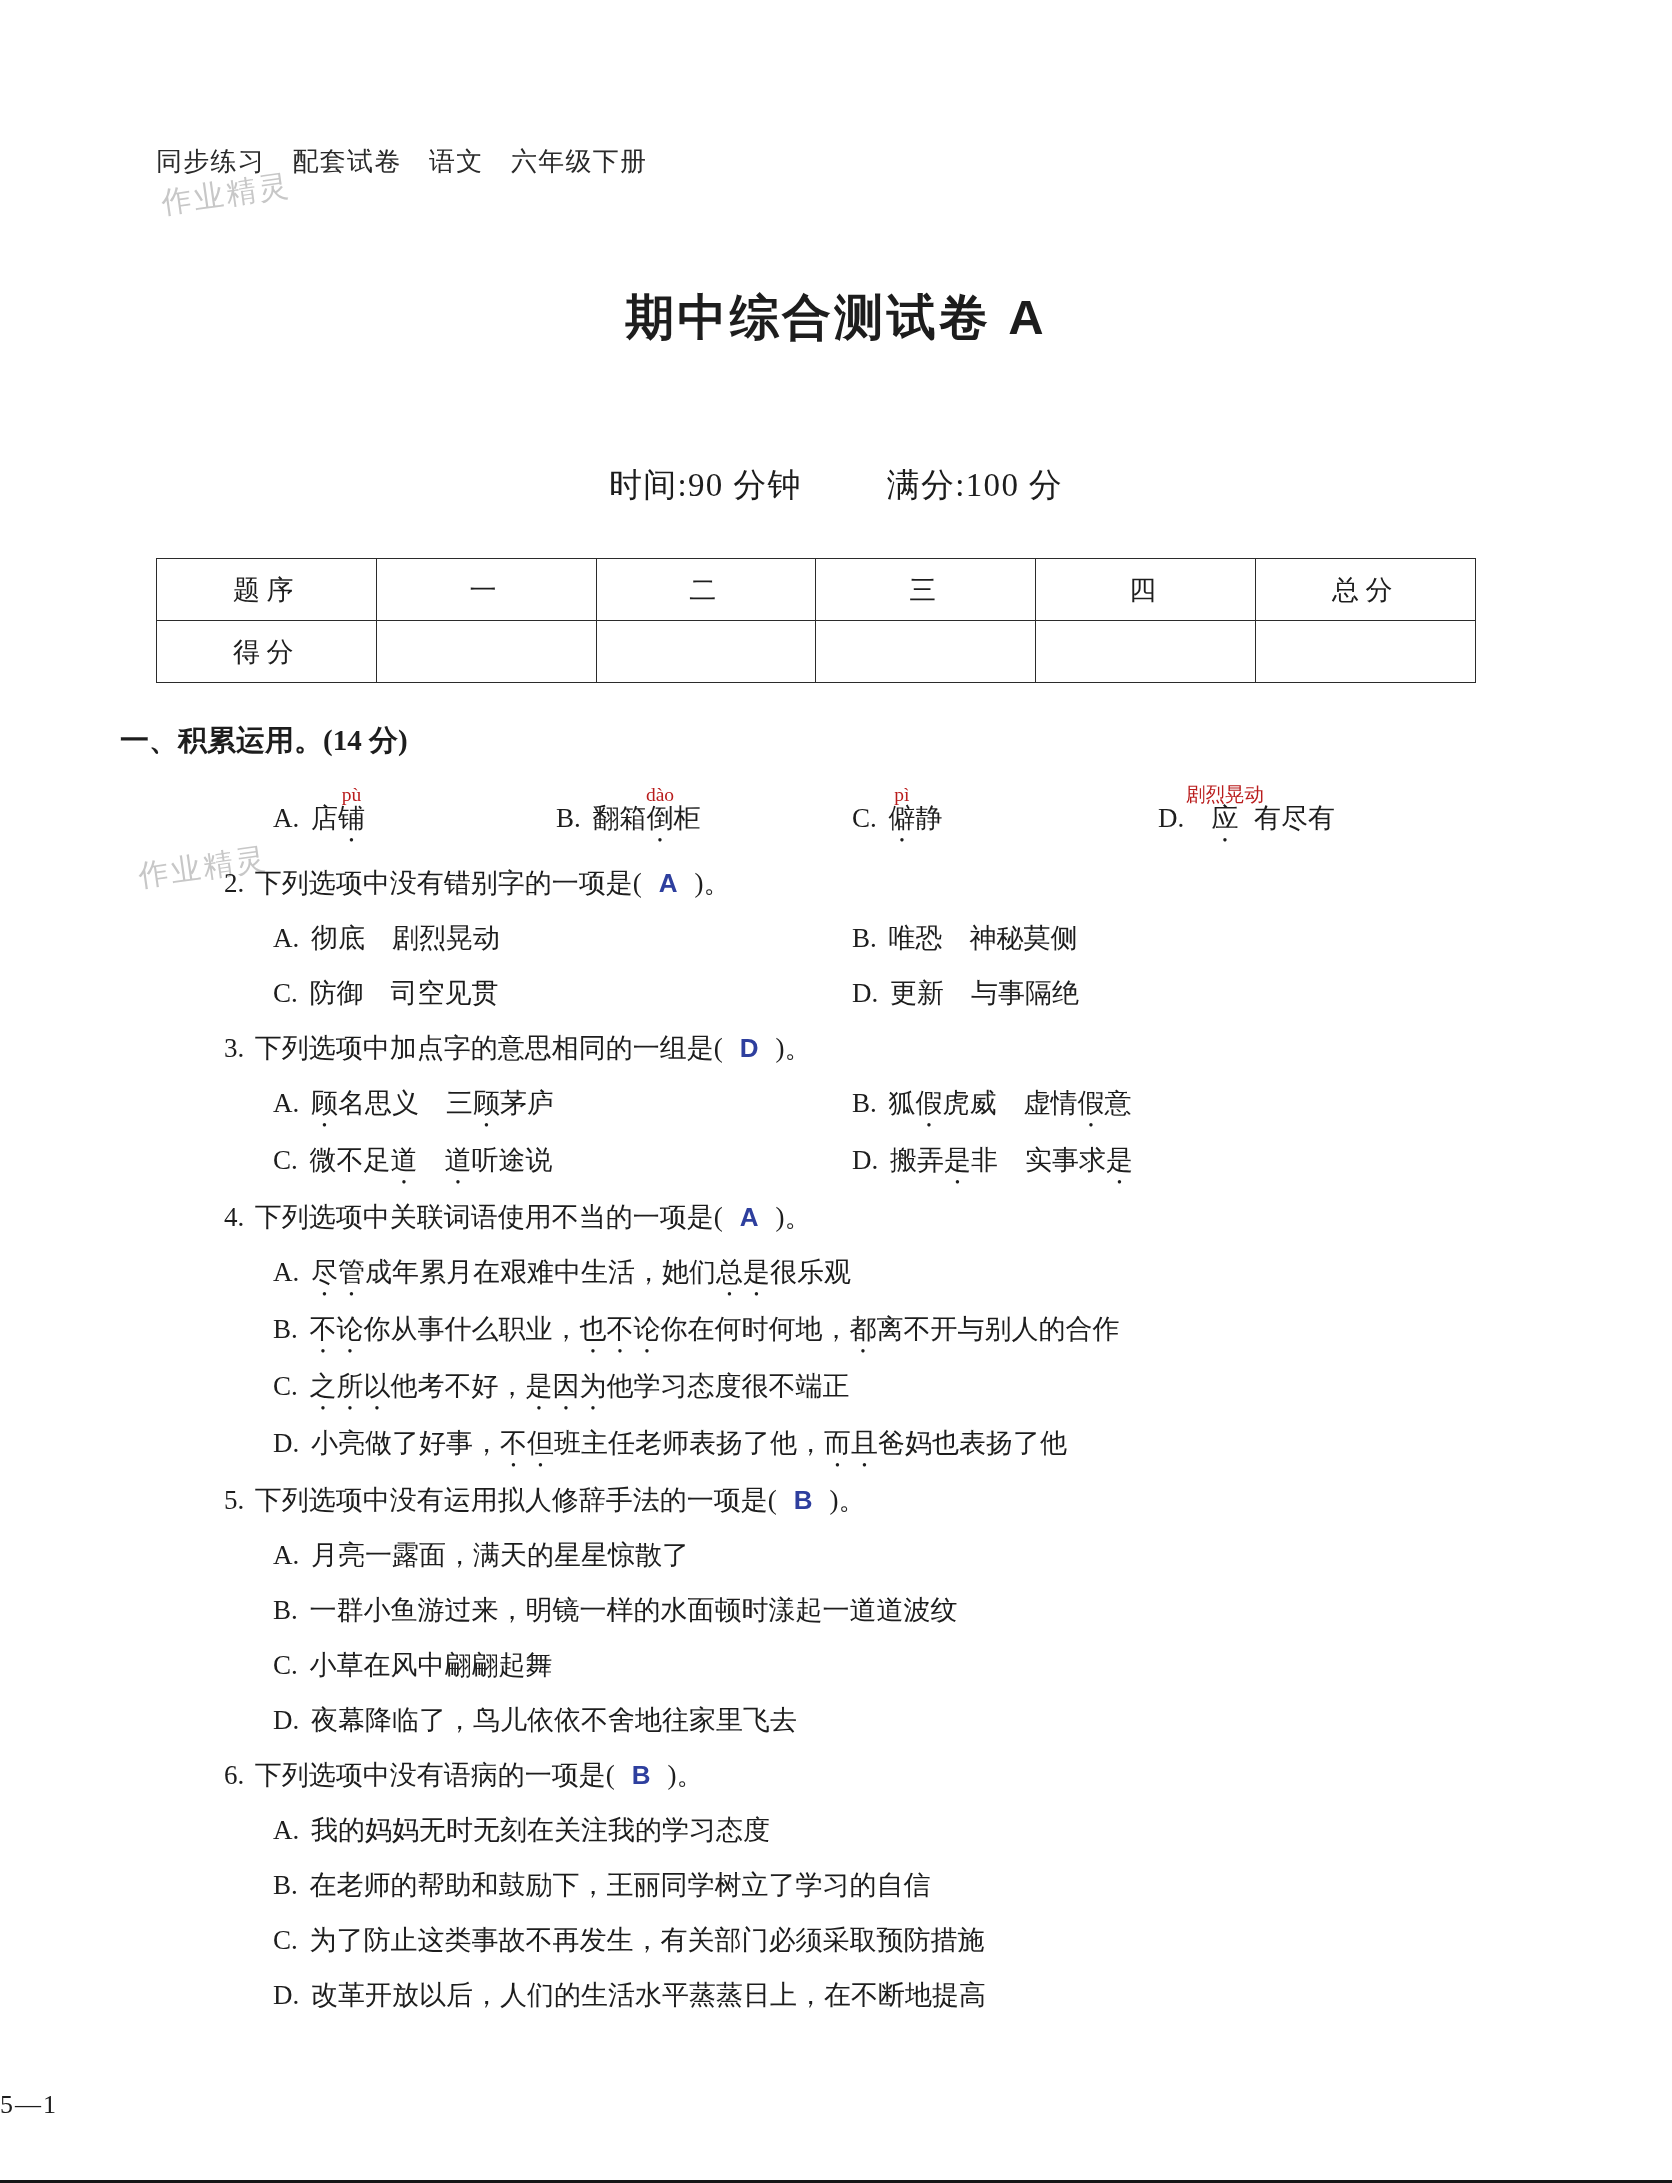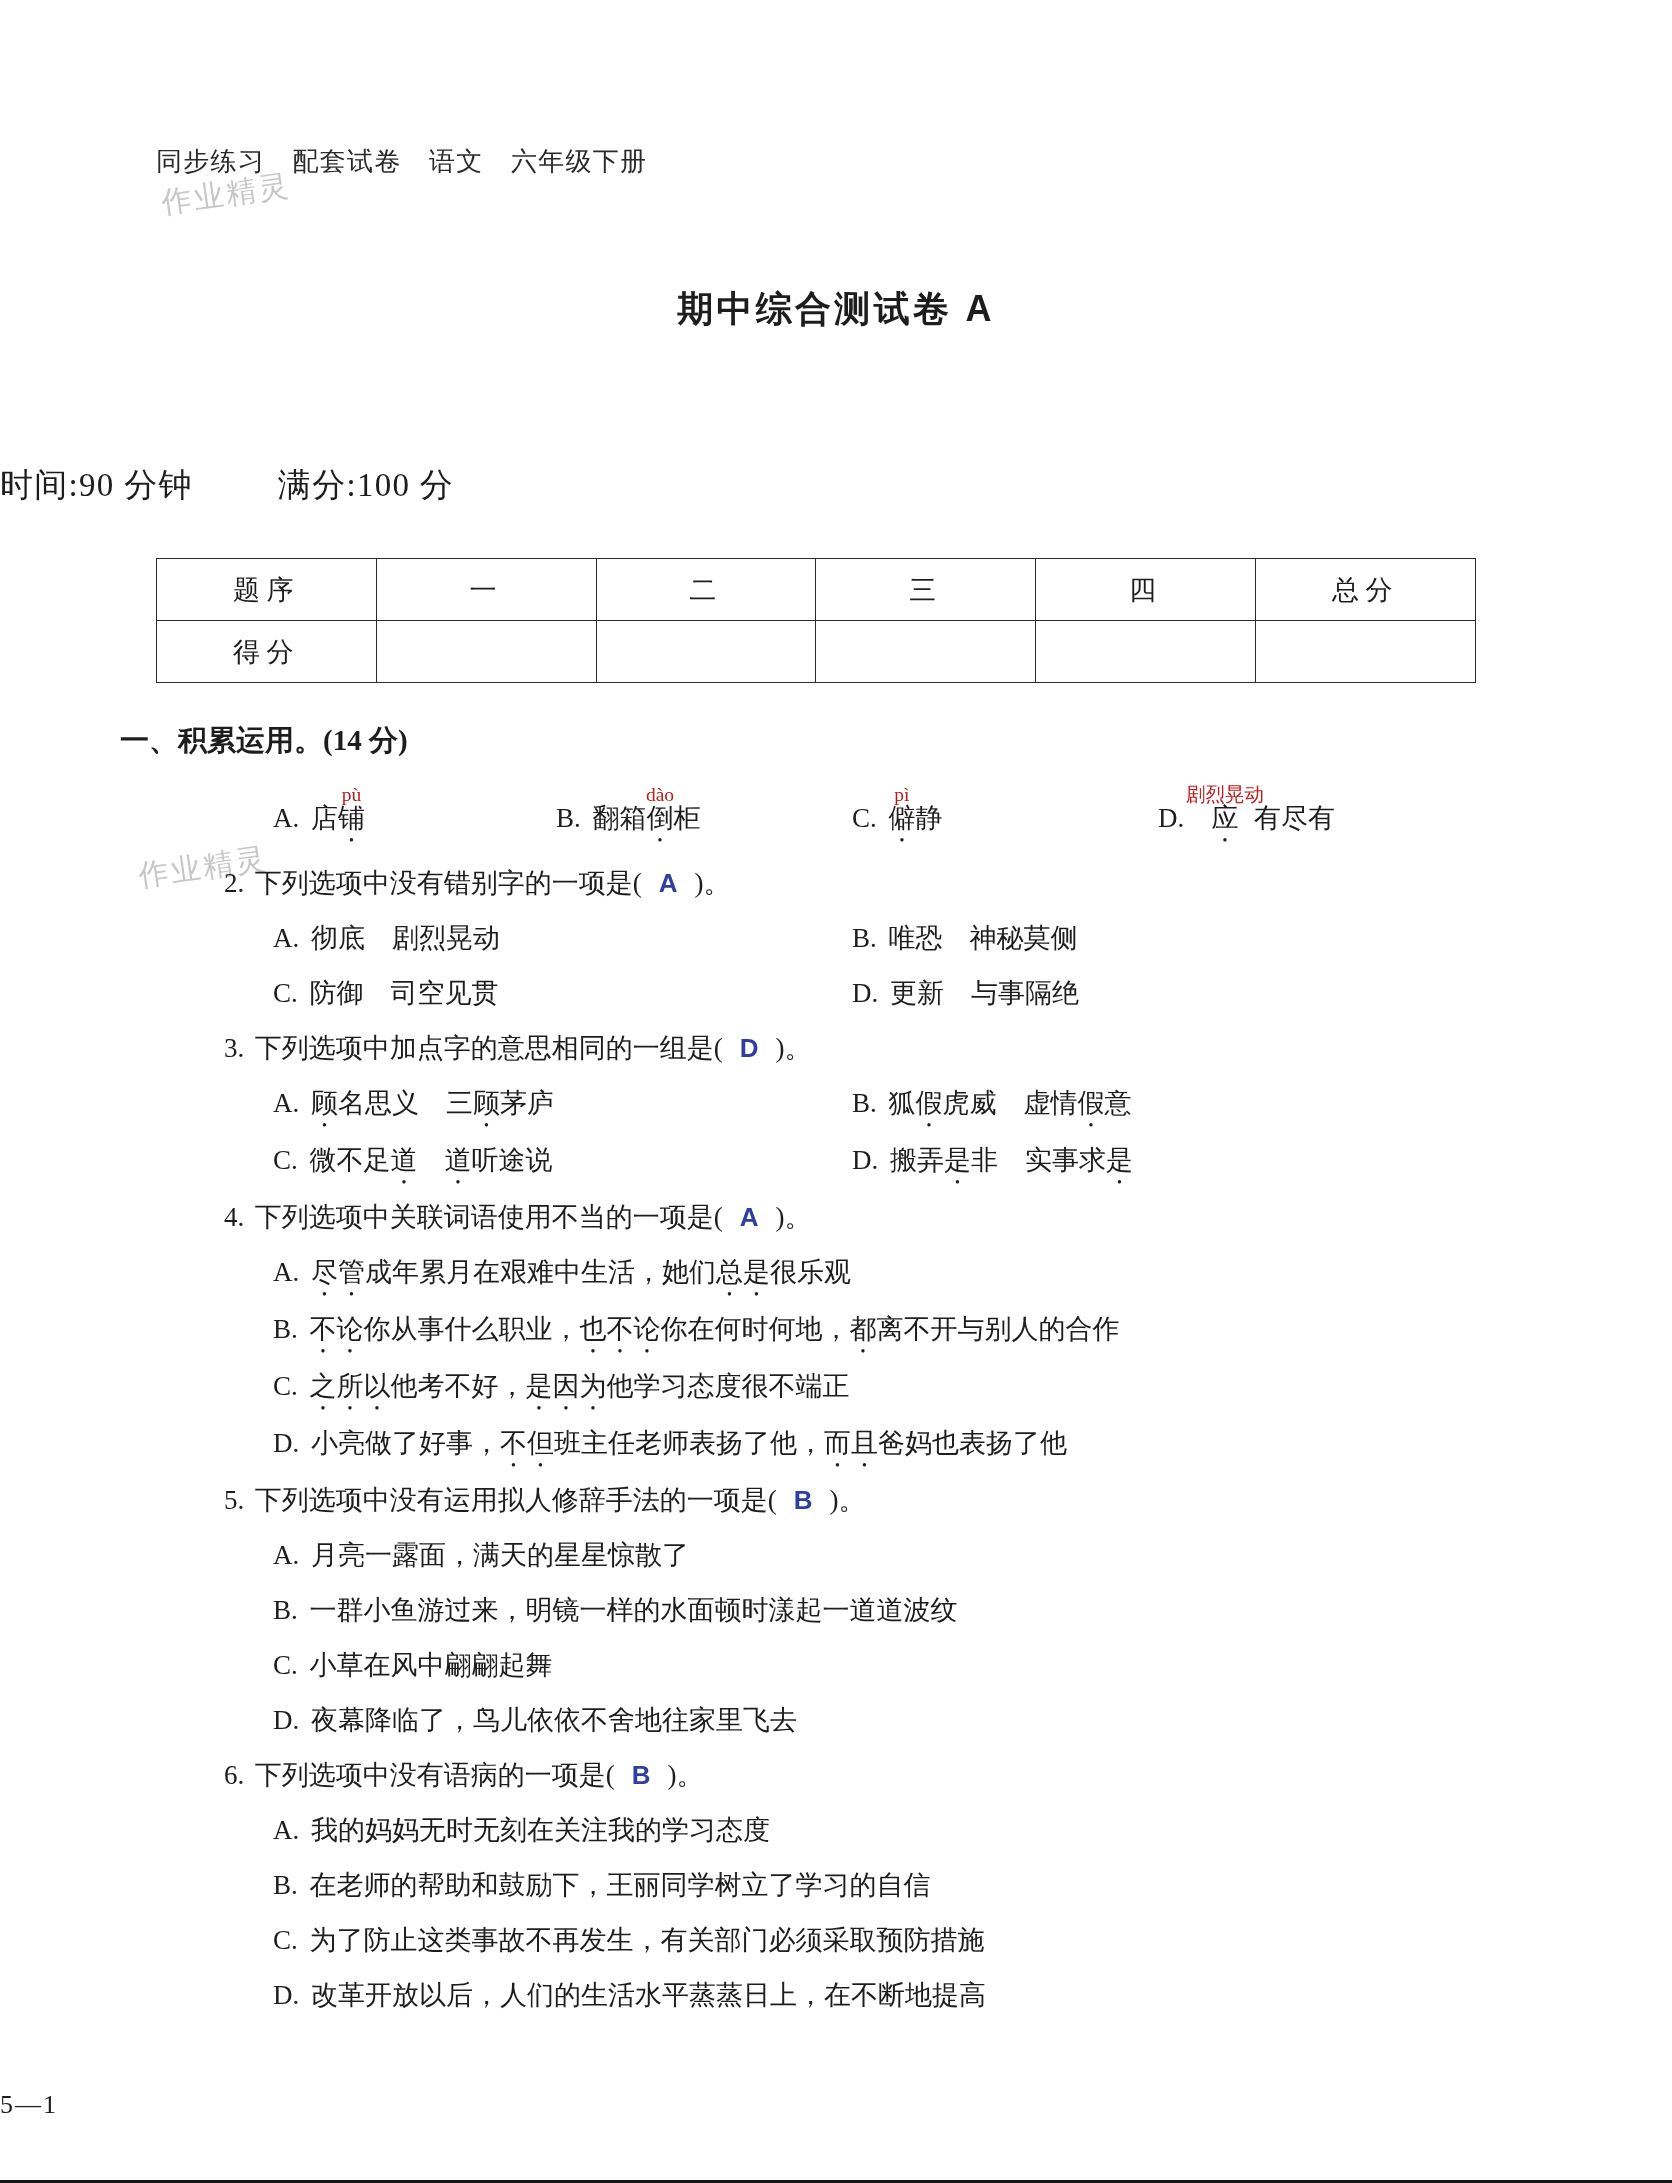--- a/index.html
+++ b/index.html
@@ -20,26 +20,26 @@
   }
   .watermark {
     position: absolute; color: var(--wm); opacity: .55;
     font-size: 30px; font-family: "Liberation Sans", sans-serif;
     transform: rotate(-8deg); letter-spacing: 2.6px; pointer-events: none;
   }
   .wm1 { top: 174px; left: 161px; }
   .wm2 { top: 847px; left: 138px; }
   .title {
     position: absolute; top: 285px; left: 0; width: 100%;
-    text-align: center; font-size: 36px; font-weight: bold;
+    text-align: center; font-size: 49px; font-weight: bold;
     font-family: "Liberation Sans", sans-serif; letter-spacing: 3.3px;
   }
   .meta {
     position: absolute; top: 463px; left: 0; width: 100%;
-    text-align: left; font-size: 33px; letter-spacing: 1.3px;
+    text-align: center; font-size: 33px; letter-spacing: 1.3px;
   }
   .meta-gap { display: inline-block; width: 85px; }
   table.score-table {
     position: absolute; top: 558px; left: 156px; width: 1320px;
     border-collapse: collapse; table-layout: fixed; padding-left: 40px;
   }
   table.score-table td {
     border: 1.3px solid #2b2b2b; height: 62px;
     text-align: center; vertical-align: middle;
     font-size: 27px; letter-spacing: 6.5px;

